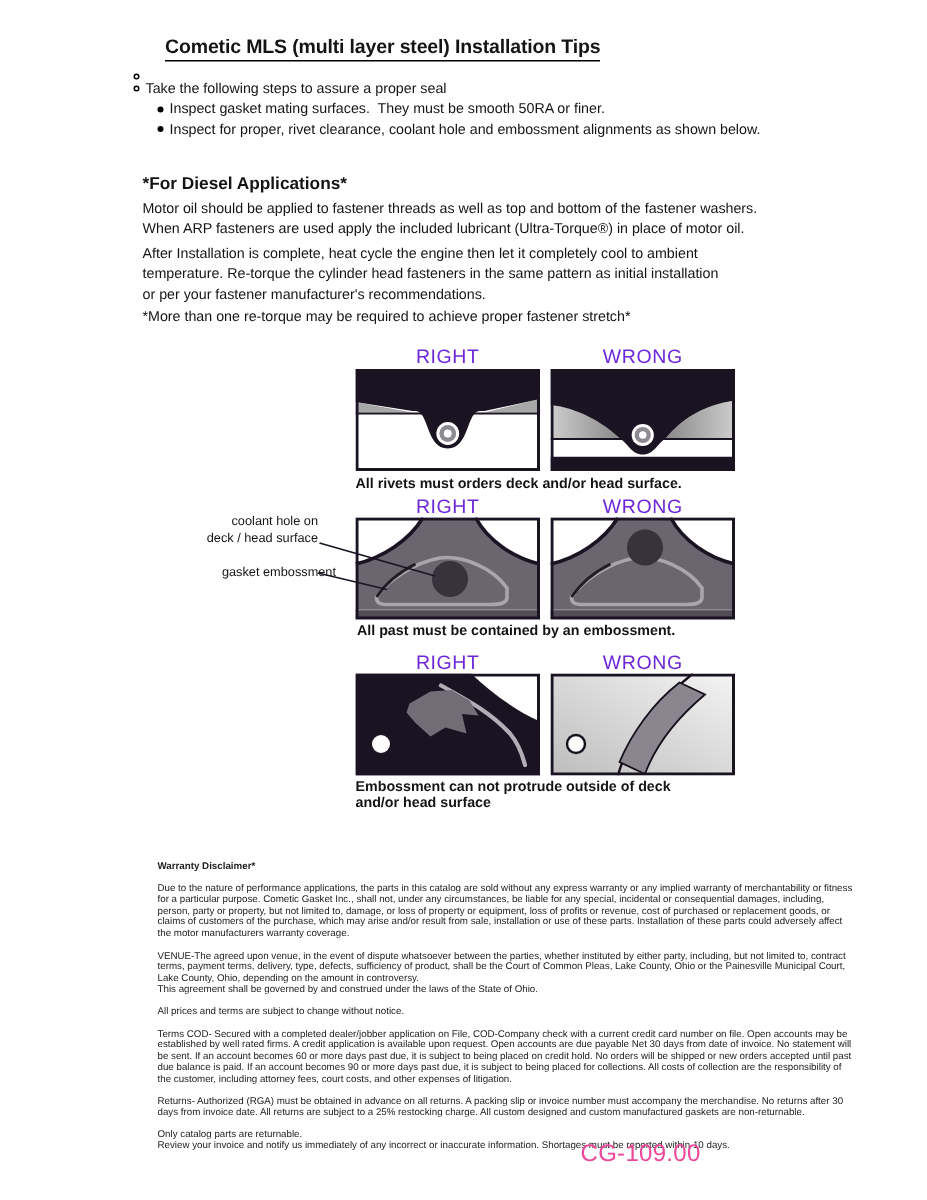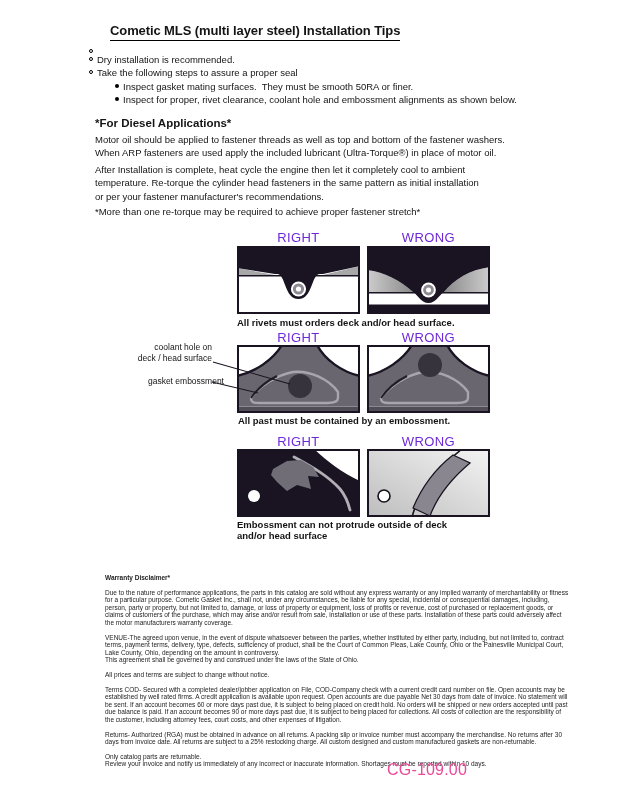--- a/index.html
+++ b/index.html
@@ -8,21 +8,21 @@
   .page { position:relative; width:618px; height:800px; background:#fff; overflow:hidden;text-decoration:underline; }
 
   .title {
     position:absolute; top:23px; left:110px;
     font-size:13px; font-weight:bold; letter-spacing:-0.1px;
     border-bottom:1.6px solid #000; padding-bottom:2px;
   }
 
   .bullets { position:absolute; top:45px; left:89px; font-size:9.5px; line-height:13.3px; }
   .b { display:flex; align-items:flex-start; white-space:nowrap; }
-  .b.sub { margin-left:26px; }
+  .b.sub { margin-left:16px; }
   .ring { flex:none; width:4px; height:4px; border:1px solid #000; border-radius:50%; margin:4px 4px 0 0; }
   .dot  { flex:none; width:4px; height:4px; background:#000; border-radius:50%; margin:4.5px 4px 0 0; }
 
   .diesel-heading { position:absolute; top:117px; left:95px; font-size:11.5px; font-weight:bold; }
   .para { position:absolute; left:95px; font-size:9.5px; line-height:13.3px; white-space:nowrap; }
   .p1 { top:133px; } .p2 { top:163px; } .note { top:205px; }
 
   .dlabel { position:absolute; width:123px; text-align:center; font-size:13px; letter-spacing:0.4px; color:#6d28d9; }
   .dbox { position:absolute; width:123px; height:68px; }
   .dbox svg { display:block; width:123px; height:68px; }
@@ -51,24 +51,20 @@
 </head>
 <body>
 
 <div class="page">
 
   <div class="title">Cometic MLS (multi layer steel) Installation Tips</div>
 
   <div class="bullets">
     <div class="b">
         <span class="ring"></span>
-      </div>
-    <div class="b">
-        <span class="ring"></span>
-        <span>Dry installation is recommended.</span>
       </div>
     <div class="b">
         <span class="ring"></span>
         <span>Take the following steps to assure a proper seal</span>
       </div>
     <div class="b sub">
         <span class="dot"></span>
         <span>Inspect gasket mating surfaces.&nbsp; They must be smooth 50RA or finer.</span>
       </div>
     <div class="b sub">

